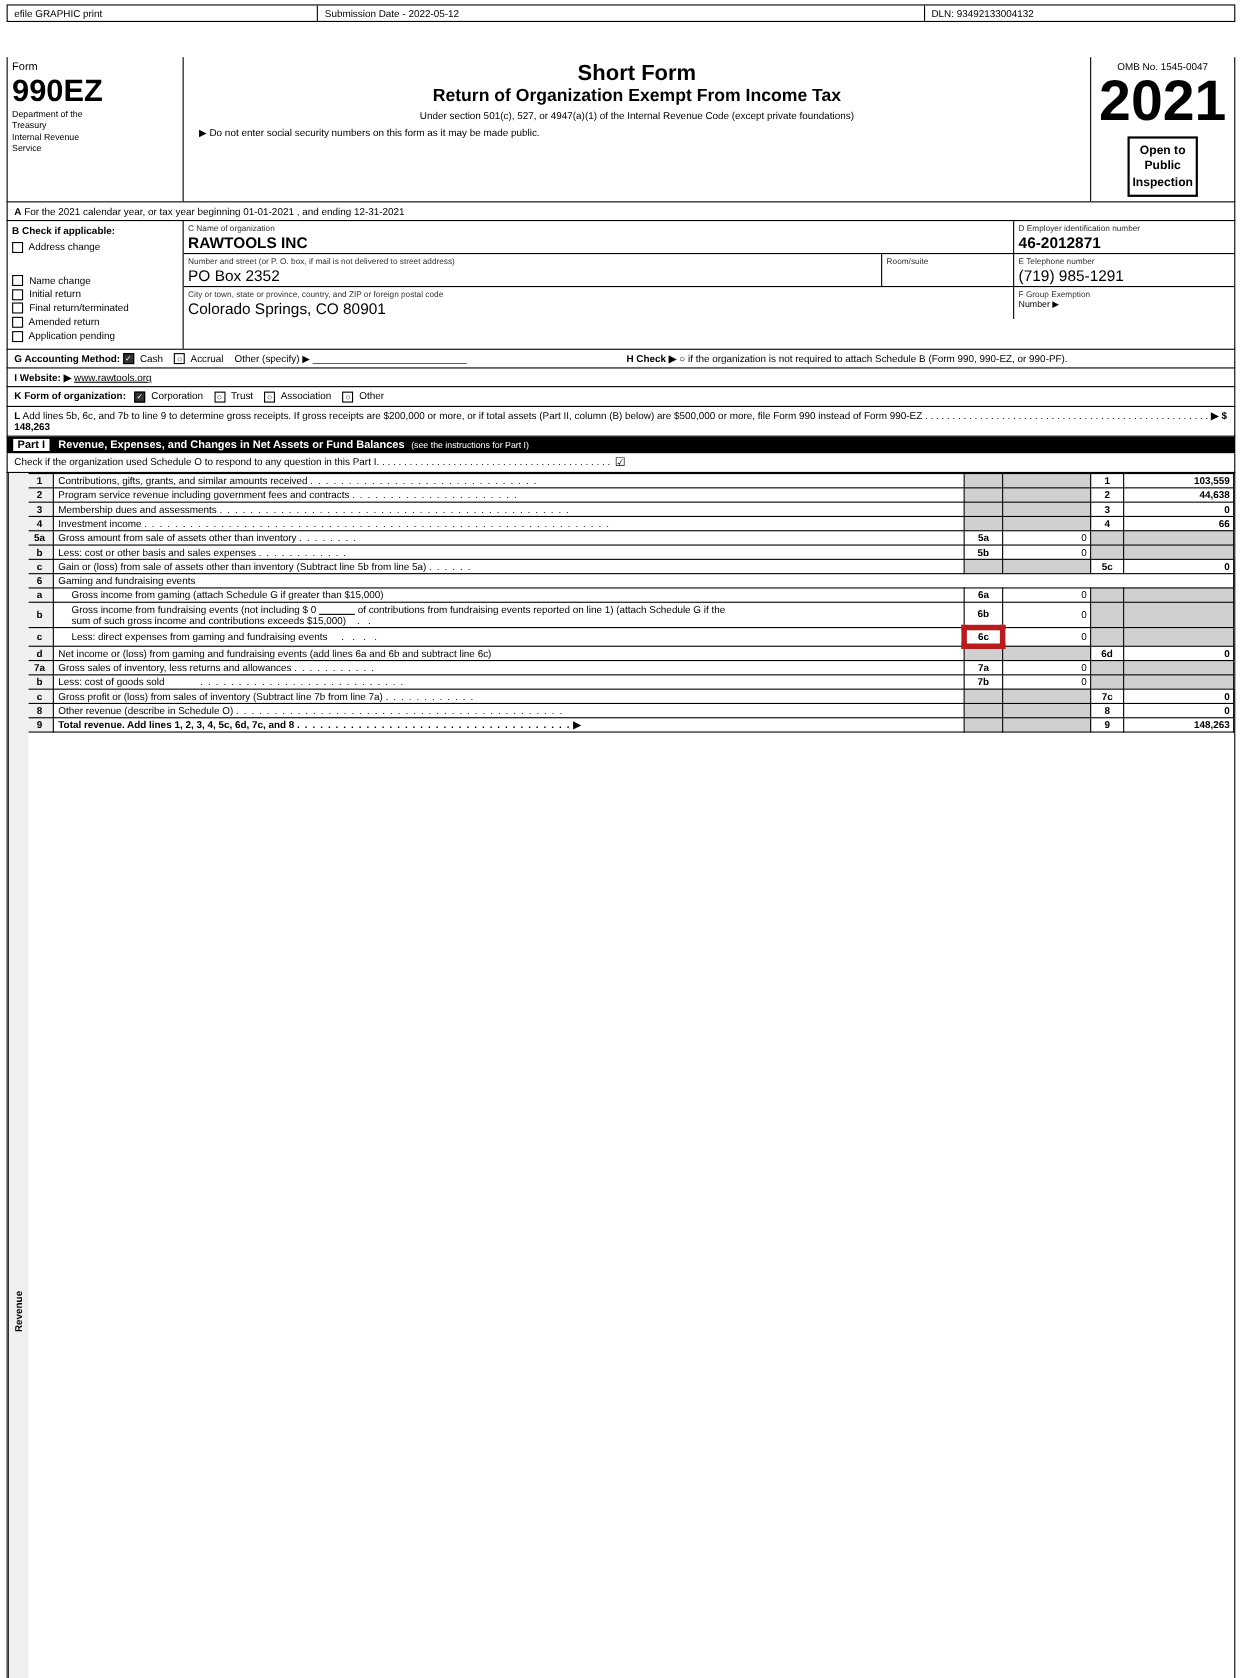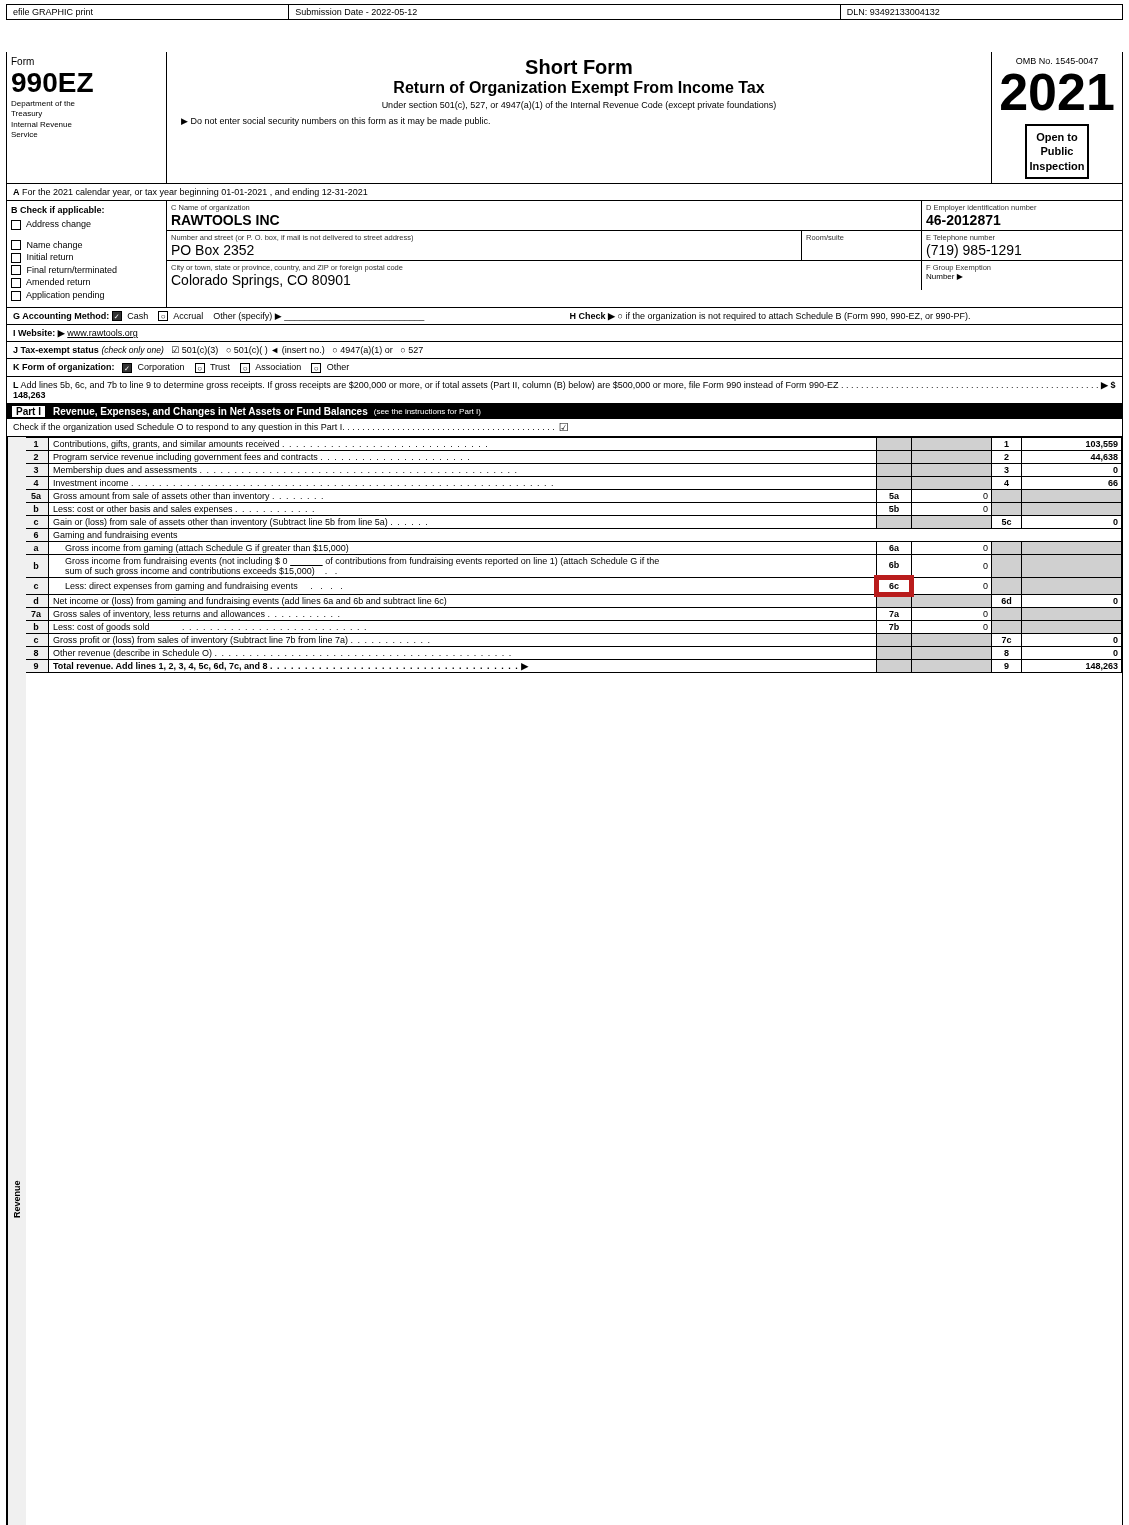--- a/index.html
+++ b/index.html
@@ -121,21 +121,21 @@
   </div>
 
   <div class="section-a">
     <span style="font-weight:bold;">A</span>
     <span>For the 2021 calendar year, or tax year beginning 01-01-2021 , and ending 12-31-2021</span>
   </div>
 
   <div class="org-info-section">
     <div class="check-col">
       <div style="font-weight:bold; margin-bottom:4px;">B  Check if applicable:</div>
-      <div style="margin-bottom:10px;">
+      <div style="margin-bottom:20px;">
         <span class="checkbox-inline"></span>
         <span>Address change</span>
       </div>
       <div style="margin-bottom:2px;">
         <span class="checkbox-inline"></span>
         <span>Name change</span>
       </div>
       <div style="margin-bottom:2px;">
         <span class="checkbox-inline"></span>
         <span>Initial return</span>
@@ -213,33 +213,20 @@
         <span>○ if the organization is not required to attach Schedule B (Form 990, 990-EZ, or 990-PF).</span>
       </div>
     </div>
   </div>
 
   <div class="website-section">
     <span class="bold">I Website: ▶</span>
     <span style="text-decoration:underline;">www.rawtools.org</span>
   </div>
 
-  <div class="tax-section">
-    <span class="bold">J Tax-exempt status</span>
-    <span style="font-style:italic; font-size:8.5px;">(check only one)</span>
-    &nbsp;
-    <span>☑ 501(c)(3)</span>
-    &nbsp;
-    <span>○ 501(c)(</span>
-    <span>) ◄ (insert no.)</span>
-    &nbsp;
-    <span>○ 4947(a)(1) or</span>
-    &nbsp;
-    <span>○ 527</span>
-  </div>
 
   <div class="form-org-section">
     <span class="bold">K Form of organization:</span>
     &nbsp;
     <span class="checkbox-inline checked">✓</span>
     <span>Corporation</span>
     &nbsp;&nbsp;
     <span class="checkbox-inline">○</span>
     <span>Trust</span>
     &nbsp;&nbsp;

